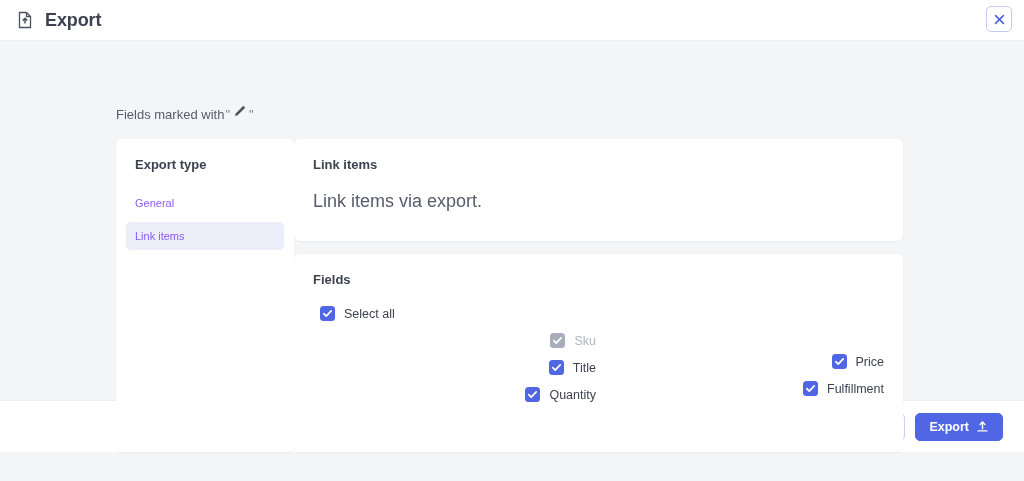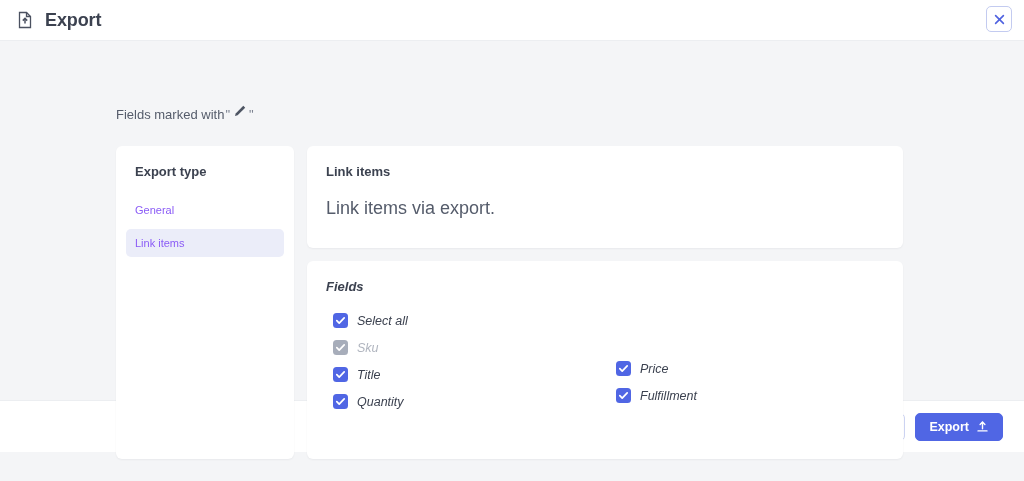--- a/index.html
+++ b/index.html
@@ -88,24 +88,23 @@
     height: 15px;
     margin: 0 1px;
     position: relative;
     top: -3px;
     color: #4e5563;
   }
 
   .panels {
     position: absolute;
     left: 116px;
-    top: 105px;
+    top: 98px;
     width: 787px;
     display: flex;
-    gap: 13px;
   }
   .card {
     background: #ffffff;
     border-radius: 6px;
     box-shadow: 0 1px 2px rgba(30,38,60,0.055);
   }
 
   
   .left-card {
     width: 178px;
@@ -151,34 +150,33 @@
     margin-bottom: 19px;
   }
   .info-desc {
     font-size: 18px;
     color: #555c6b;
   }
 
   .fields-card {
     flex: 1 1 auto;
     padding: 18px 19px 0 19px;
-    font-style: italic;
   }
   .fields-title {
     font-size: 13px;
     font-weight: bold;
     color: #3c4250;
     margin-bottom: 16px;
   }
   .fields-grid {
     display: grid;
     grid-template-columns: 283px 1fr;
     column-gap: 0;
   }
-  .col { display: flex; flex-direction: column; }
+  .col { display: flex; flex-direction: column; align-items: flex-end; }
   .col-right { padding-top: 21px; }
 
   .check-row {
     display: flex;
     align-items: center;
     height: 21px;
     margin-bottom: 6px;
     padding-left: 7px;
   }
   .cb {

